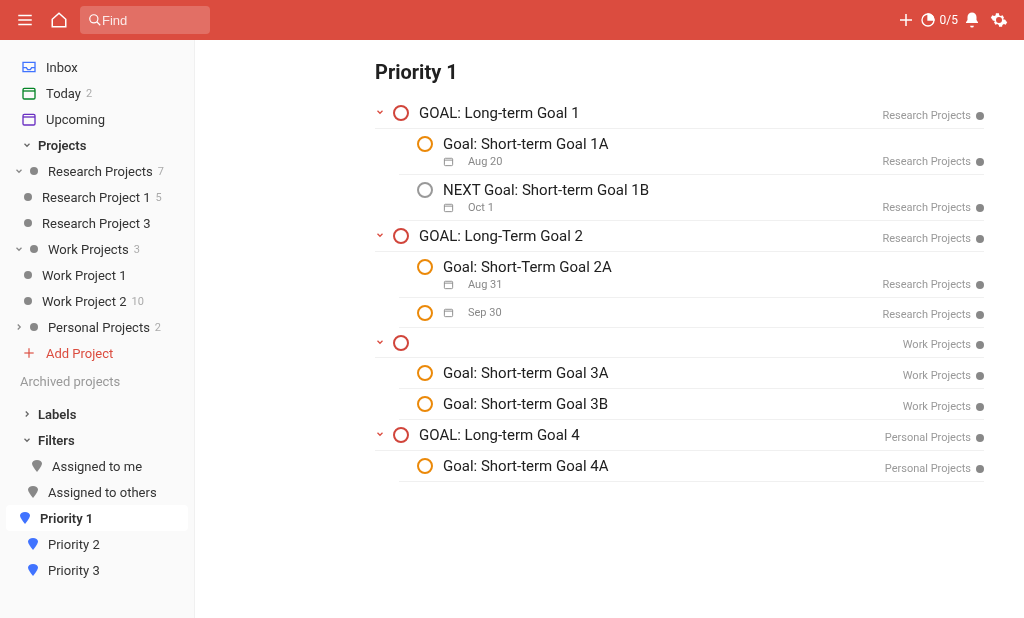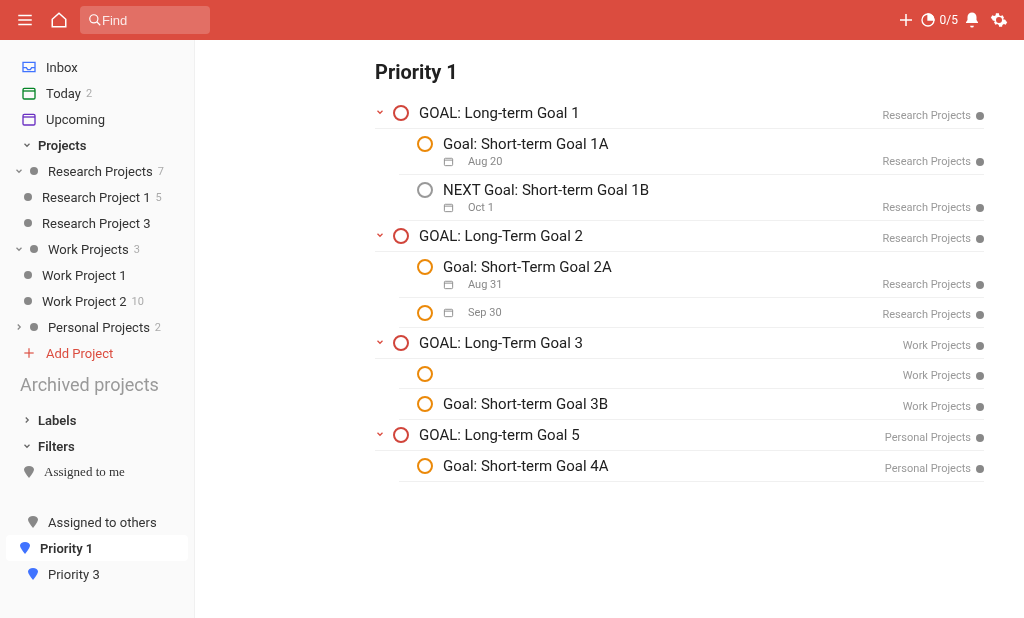--- a/index.html
+++ b/index.html
@@ -15,21 +15,21 @@
   .app { display: flex; height: calc(100vh - 40px); justify-content: flex-end; }
   .sidebar { width: 195px; background: #fafafa; border-right: 1px solid #f0f0f0; padding: 14px 0; overflow-y: auto; font-size: 13px; }
   .side-item { display: flex; align-items: center; padding: 4px 10px 4px 20px; cursor: pointer; color: #333; min-height: 26px; }
   .side-item.sub { padding-left: 38px; }
   .side-item.sub2 { padding-left: 24px; }
   .side-item.selected { background: #fff; font-weight: 600; border-radius: 4px; margin: 0 6px; padding-left: 14px; }
   .side-item .count { margin-left: 5px; color: #aaa; font-size: 11px; }
   .side-item .ic { width: 18px; height: 18px; margin-right: 8px; display: flex; align-items: center; justify-content: center; flex-shrink: 0; }
   .side-item.header { font-weight: 600; color: #333; padding-left: 20px; }
   .chev { width: 14px; height: 14px; display: flex; align-items: center; justify-content: center; margin-right: 4px; color: #888; flex-shrink: 0; }
-  .side-section-label { color: #999; font-size: 18px; padding: 8px 10px 4px 20px; }
+  .side-section-label { color: #999; font-size: 13px; padding: 8px 10px 4px 20px; }
   .add-project { color: #db4c3f; }
   .proj-bullet { width: 8px; height: 8px; border-radius: 50%; background: #888; margin-right: 10px; flex-shrink: 0; }
   .filter-drop { width: 10px; height: 12px; margin-right: 10px; display: flex; align-items: center; justify-content: center; flex-shrink: 0; }
   .main { flex: 1; overflow-y: auto; padding: 20px 40px 20px 0; }
   .content { max-width: 700px; margin-left: 180px; }
   .page-title { font-size: 20px; font-weight: 700; margin-bottom: 14px; }
   .task-row { display: flex; align-items: flex-start; border-bottom: 1px solid #f0f0f0; padding: 6px 0; position: relative; }
   .task-row.parent { }
   .collapse-chev { width: 14px; color: #db4c3f; font-size: 11px; margin-right: 4px; margin-top: 3px; cursor: pointer; }
   .task-circle { width: 16px; height: 16px; border: 2px solid #888; border-radius: 50%; margin-right: 10px; margin-top: 1px; cursor: pointer; flex-shrink: 0; }
@@ -206,43 +206,51 @@
     </div>
     <div class="side-item header">
       <span class="chev">
           <svg width="10" height="10" viewBox="0 0 24 24" fill="none" stroke="#666" stroke-width="3">
             <polyline points="6 9 12 15 18 9"></polyline>
           </svg>
         </span>
       <span>Filters</span>
     </div>
     <div id="filters-list">
-        <div class="side-item" style="padding-left: 24px; font-family: Liberation Serif, serif;">
+        <div class="side-item" style="padding-left: 32px;">
           <span class="filter-drop">
             <svg width="10" height="12" viewBox="0 0 10 12">
               <path d="M5 12C5 12 0 6 0 3.5A5 3.5 0 0 1 10 3.5C10 6 5 12 5 12Z" fill="#888"></path>
             </svg>
           </span>
           <span>Assigned to me</span>
         </div>
-        <div class="side-item" style="padding-left: 28px; margin-top: 24px;">
+        <div class="side-item" style="padding-left: 28px;">
           <span class="filter-drop">
             <svg width="10" height="12" viewBox="0 0 10 12">
               <path d="M5 12C5 12 0 6 0 3.5A5 3.5 0 0 1 10 3.5C10 6 5 12 5 12Z" fill="#888"></path>
             </svg>
           </span>
           <span>Assigned to others</span>
         </div>
         <div class="side-item selected" style="padding-left: 14px;">
           <span class="filter-drop">
             <svg width="10" height="12" viewBox="0 0 10 12">
               <path d="M5 12C5 12 0 6 0 3.5A5 3.5 0 0 1 10 3.5C10 6 5 12 5 12Z" fill="#4073ff"></path>
             </svg>
           </span>
           <span>Priority 1</span>
+        </div>
+        <div class="side-item" style="padding-left: 28px;">
+          <span class="filter-drop">
+            <svg width="10" height="12" viewBox="0 0 10 12">
+              <path d="M5 12C5 12 0 6 0 3.5A5 3.5 0 0 1 10 3.5C10 6 5 12 5 12Z" fill="#4073ff"></path>
+            </svg>
+          </span>
+          <span>Priority 2</span>
         </div>
         <div class="side-item" style="padding-left: 28px;">
           <span class="filter-drop">
             <svg width="10" height="12" viewBox="0 0 10 12">
               <path d="M5 12C5 12 0 6 0 3.5A5 3.5 0 0 1 10 3.5C10 6 5 12 5 12Z" fill="#4073ff"></path>
             </svg>
           </span>
           <span>Priority 3</span>
         </div>
       </div>
@@ -335,48 +343,49 @@
       </div>
       <div class="task-project">Research Projects<span class="dot"></span></div>
           </div>
           <div class="task-row parent">
     <span class="collapse-chev">
               <svg width="10" height="10" viewBox="0 0 24 24" fill="none" stroke="#db4c3f" stroke-width="3">
                 <polyline points="6 9 12 15 18 9"></polyline>
               </svg>
             </span>
     <span class="task-circle p1"></span>
-    <div class="task-body">
-      <div class="task-title">GOAL: Long-Term Goal 3</div>
-    </div>
     <div class="task-project">Work Projects<span class="dot"></span></div>
           </div>
           <div class="task-row indent">
       <span class="collapse-chev" style="visibility:hidden"></span>
       <span class="task-circle p2"></span>
+      <div class="task-body">
+        <div class="task-title">Goal: Short-term Goal 3A</div>
+
+      </div>
       <div class="task-project">Work Projects<span class="dot"></span></div>
           </div>
           <div class="task-row indent">
       <span class="collapse-chev" style="visibility:hidden"></span>
       <span class="task-circle p2"></span>
       <div class="task-body">
         <div class="task-title">Goal: Short-term Goal 3B</div>
 
       </div>
       <div class="task-project">Work Projects<span class="dot"></span></div>
           </div>
           <div class="task-row parent">
     <span class="collapse-chev">
               <svg width="10" height="10" viewBox="0 0 24 24" fill="none" stroke="#db4c3f" stroke-width="3">
                 <polyline points="6 9 12 15 18 9"></polyline>
               </svg>
             </span>
     <span class="task-circle p1"></span>
     <div class="task-body">
-      <div class="task-title">GOAL: Long-term Goal 5</div>
+      <div class="task-title">GOAL: Long-term Goal 4</div>
     </div>
     <div class="task-project">Personal Projects<span class="dot"></span></div>
           </div>
           <div class="task-row indent">
       <span class="collapse-chev" style="visibility:hidden"></span>
       <span class="task-circle p2"></span>
       <div class="task-body">
         <div class="task-title">Goal: Short-term Goal 4A</div>
 
       </div>

